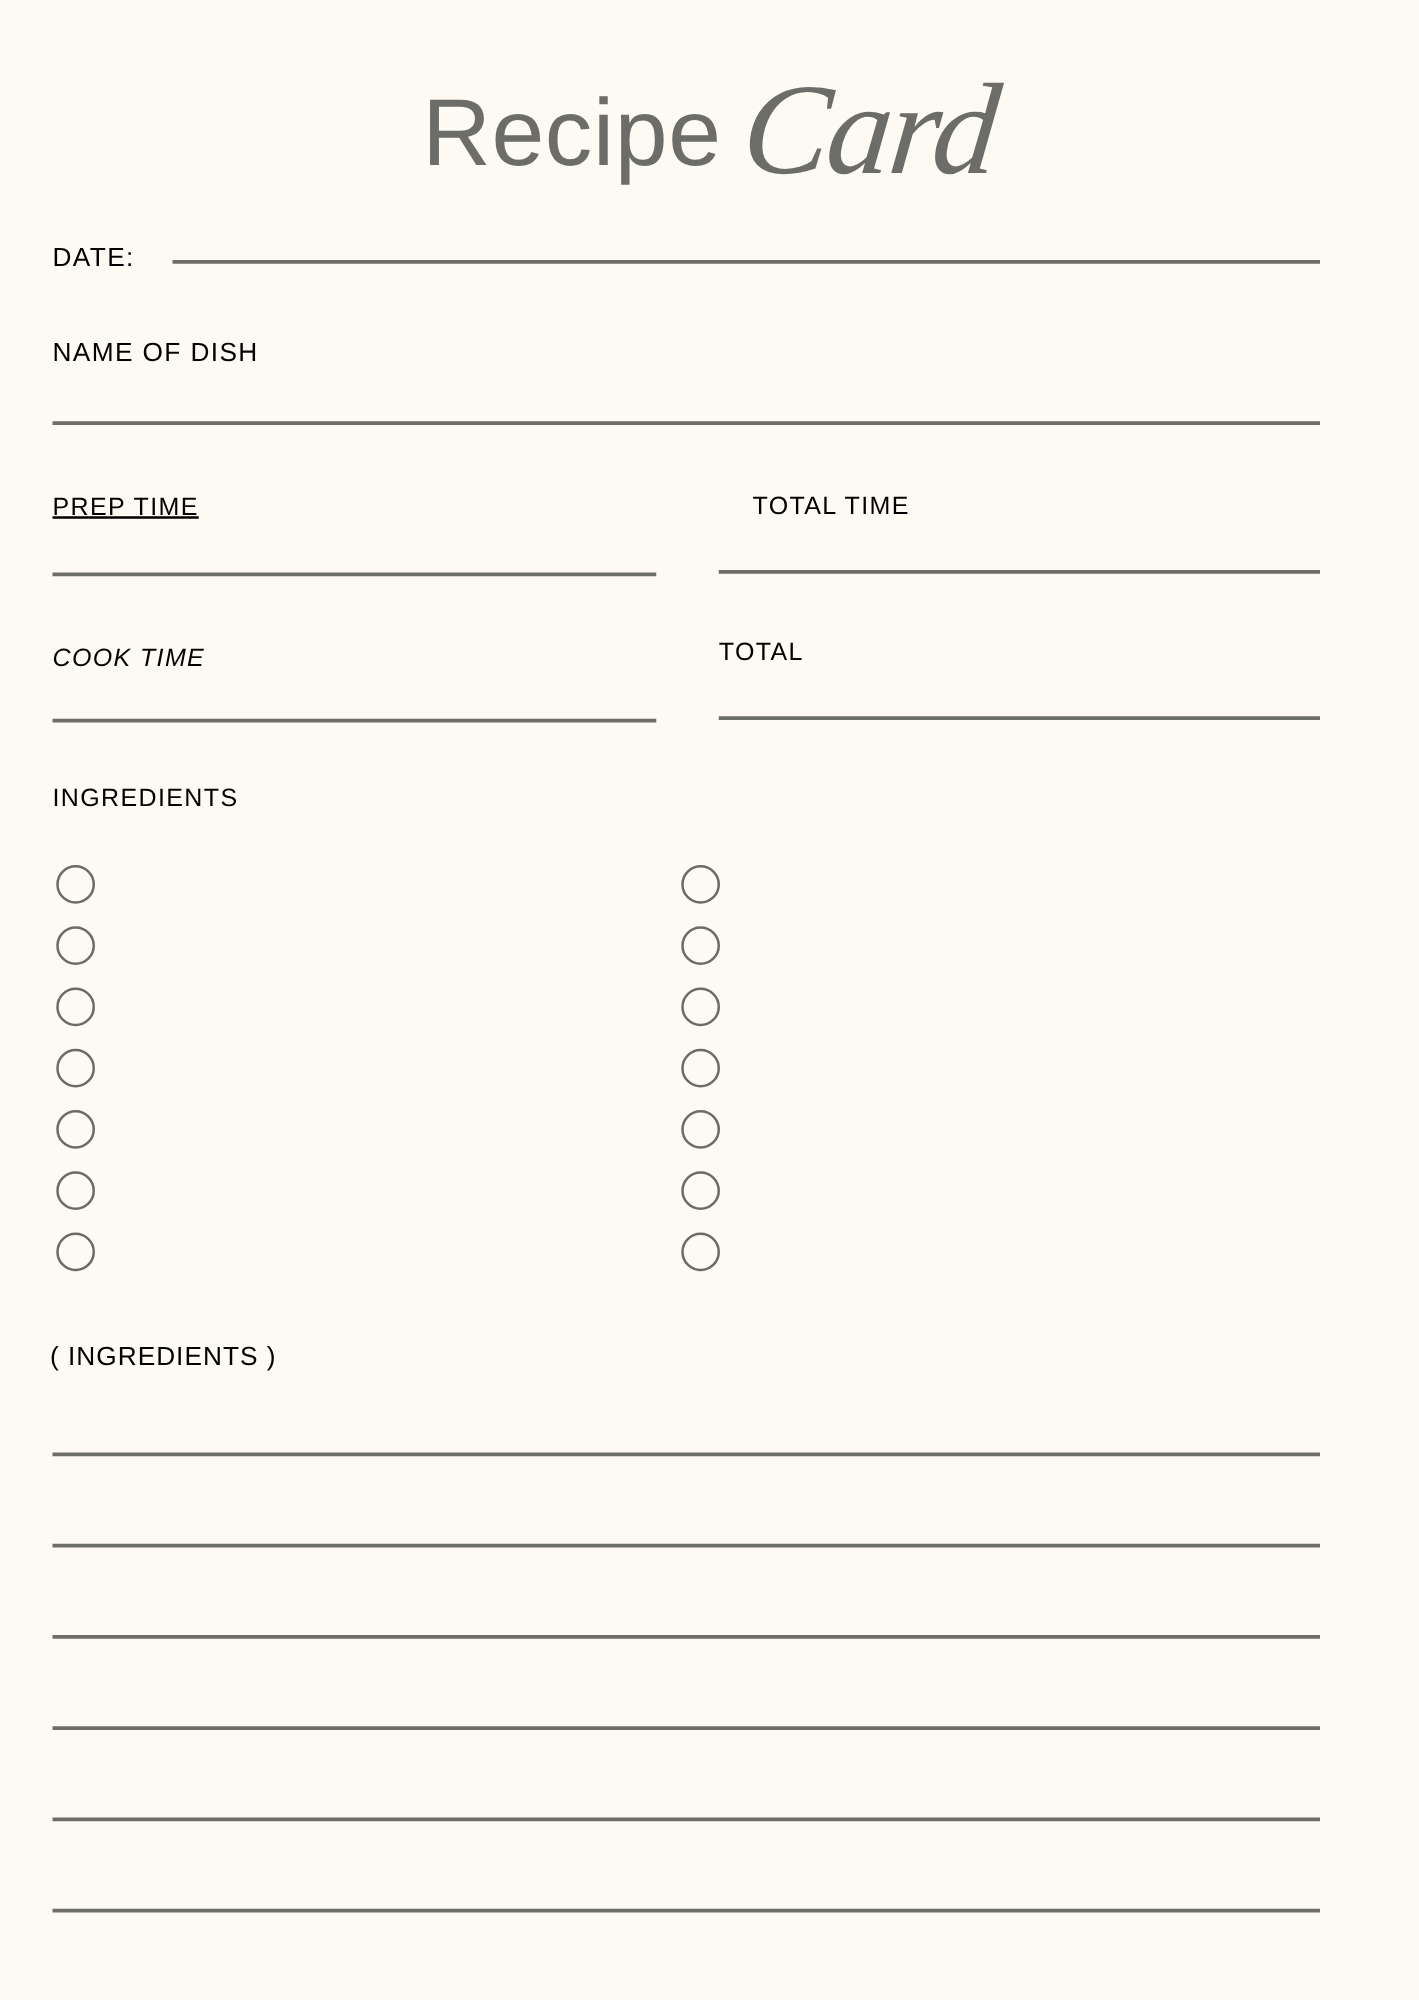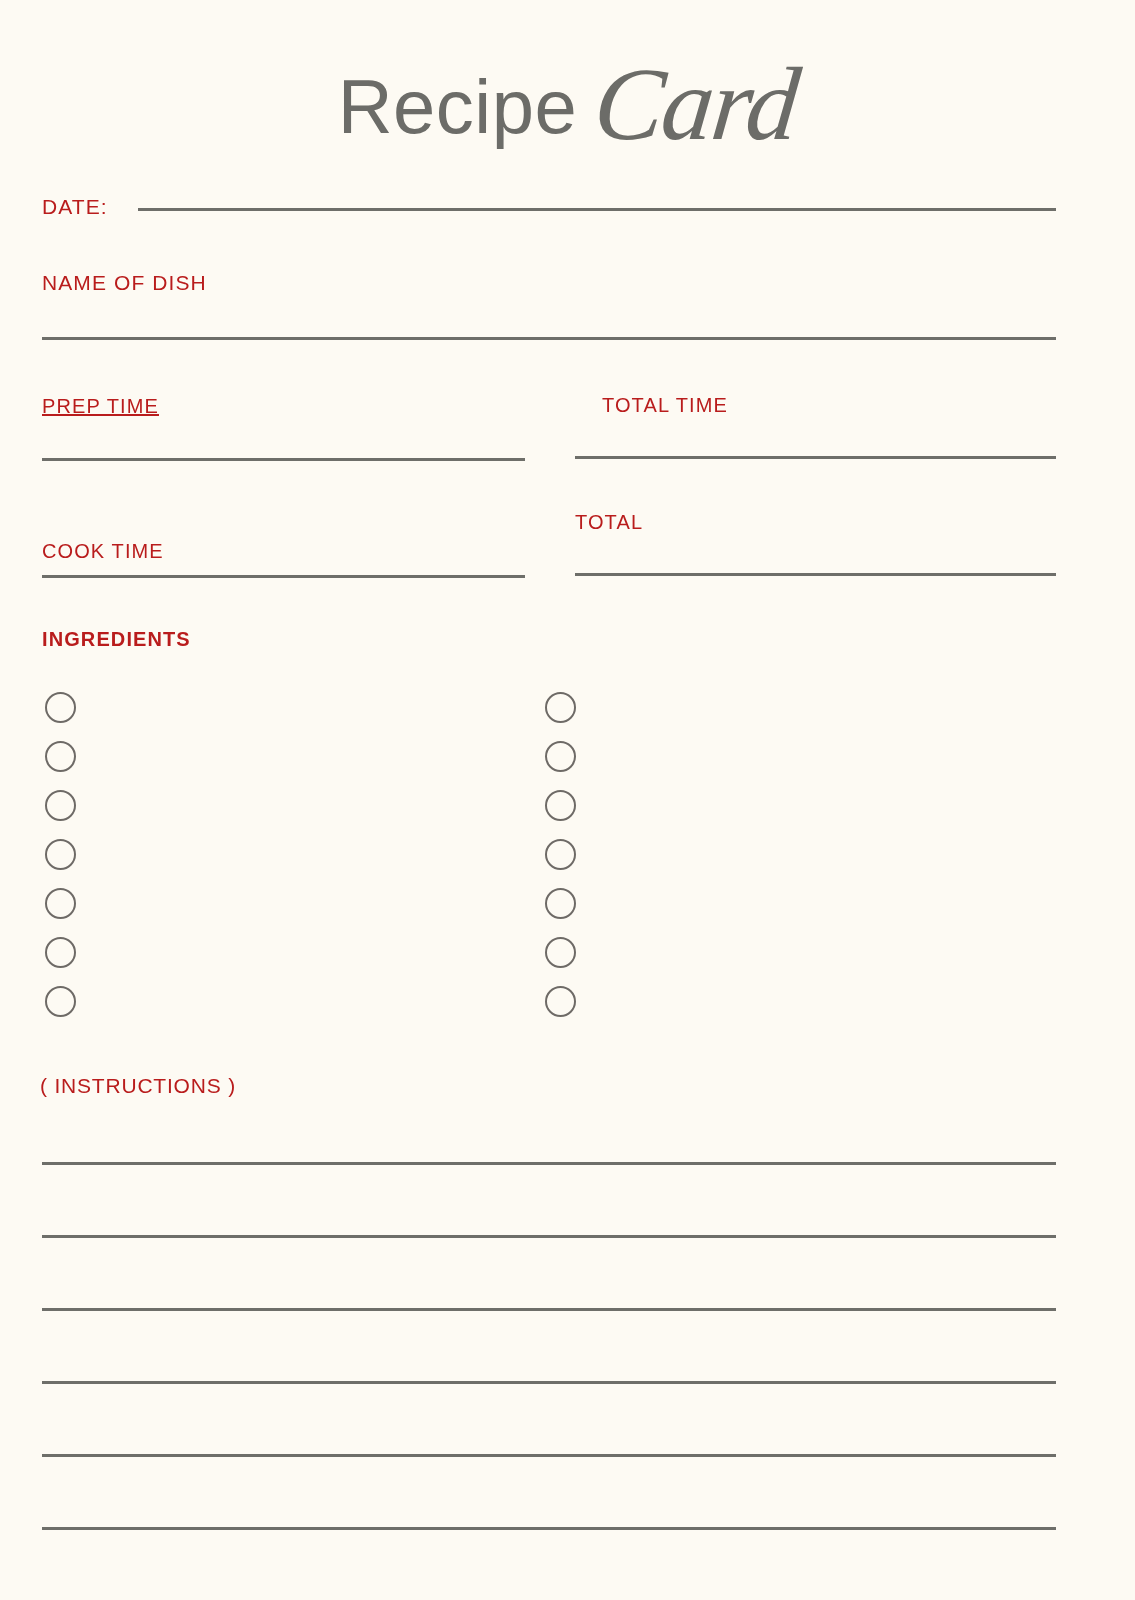--- a/index.html
+++ b/index.html
@@ -58,21 +58,21 @@
   .rule {
     position: absolute;
     height: 0;
     border-top: 3px solid #6E6E69;
   }
 
   
   .field-label {
     position: absolute;
     font-size: 20px;
-    color: #b91c1c;
+    color: #000000;
     letter-spacing: 1.1px;
     white-space: nowrap;
   }
 
   
   .date-label {
     left: 42px;
     top: 195px;
     font-size: 21px;
   }
@@ -91,33 +91,32 @@
   }
   .dish-rule {
     left: 42px;
     top: 337px;
     width: 1014px;
   }
 
   
   .prep-label   { left: 42px;  top: 395px; text-decoration: underline; }
   .total-label  { left: 575px; top: 394px; margin-left: 27px; }
-  .cook-label   { left: 42px;  top: 540px; }
+  .cook-label   { left: 42px;  top: 516px; font-style: italic; }
   .serves-label { left: 575px; top: 511px; }
 
   .prep-rule   { left: 42px;  top: 458px; width: 483px; }
   .total-rule  { left: 575px; top: 456px; width: 481px; }
   .cook-rule   { left: 42px;  top: 575px; width: 483px; }
   .serves-rule { left: 575px; top: 573px; width: 481px; }
 
   
   .ingredients-label {
     left: 42px;
     top: 628px;
-    font-weight: bold;
   }
   .bullet-col {
     position: absolute;
     top: 692px;
   }
   .bullet-col.left  { left: 45px; }
   .bullet-col.right { left: 545px; }
   .bullet {
     width: 31px;
     height: 31px;
@@ -181,21 +180,21 @@
   <div class="bullet-col right" id="ingredients-right">
       <div class="bullet"></div>
       <div class="bullet"></div>
       <div class="bullet"></div>
       <div class="bullet"></div>
       <div class="bullet"></div>
       <div class="bullet"></div>
       <div class="bullet"></div>
     </div>
 
-  <div class="field-label instructions-label">( INSTRUCTIONS )</div>
+  <div class="field-label instructions-label">( INGREDIENTS )</div>
   <div id="instruction-lines">
       <div class="rule instr-rule" style="top: 1162px;"></div>
       <div class="rule instr-rule" style="top: 1235px;"></div>
       <div class="rule instr-rule" style="top: 1308px;"></div>
       <div class="rule instr-rule" style="top: 1381px;"></div>
       <div class="rule instr-rule" style="top: 1454px;"></div>
       <div class="rule instr-rule" style="top: 1527px;"></div>
     </div>
 
 </div>

